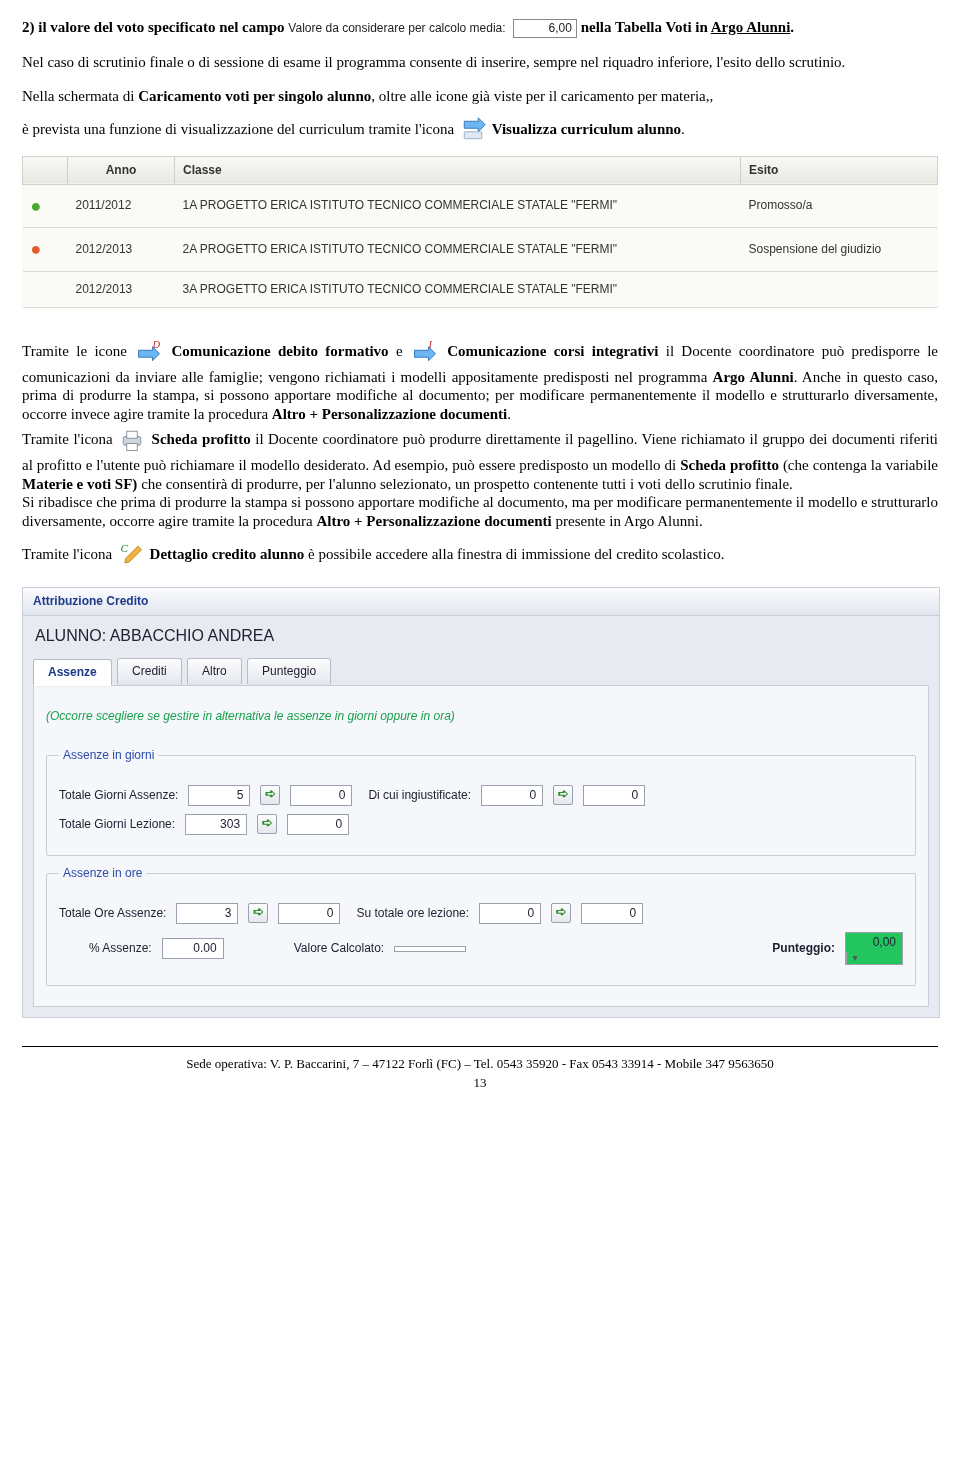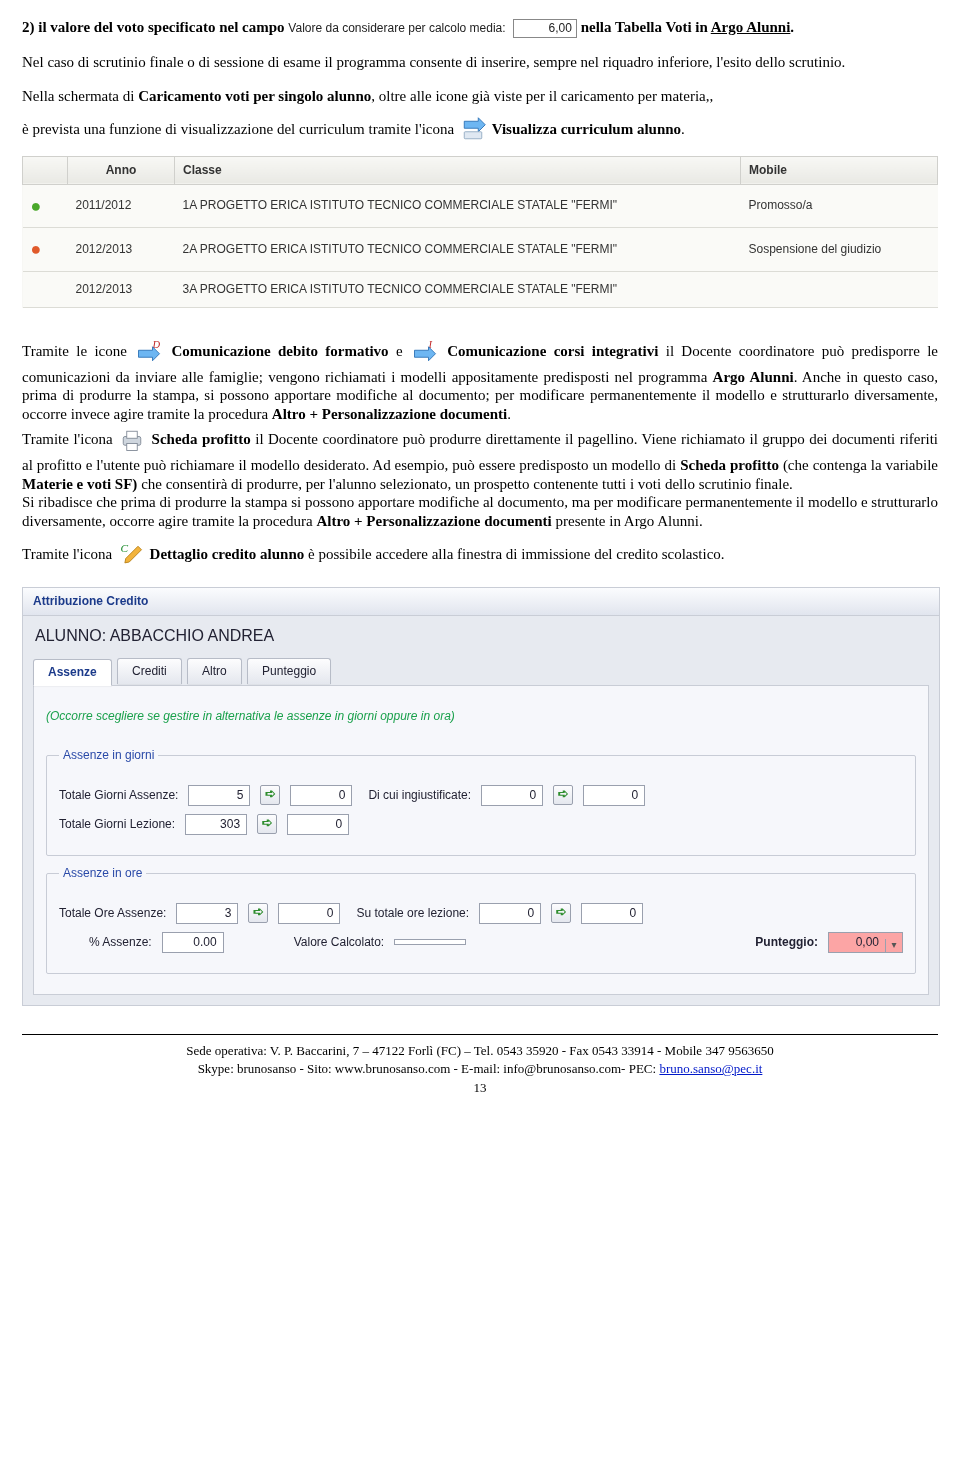--- a/index.html
+++ b/index.html
@@ -159,24 +159,25 @@
     background: linear-gradient(#fdfdfe,#e4e7ee);
     border-radius: 2px;
     text-align: center;
     line-height: 16px;
     color: #2f8e2f;
     font-weight: bold;
     font-size: 13px;
   }
   .punteggio-box {
     display: inline-flex;
-    align-items: flex-end;
+    align-items: flex-start;
     border: 1px solid #9aa0ae;
-    background: #fca5a5;
+    background: #22c55e;
     padding: 0;
+    flex-direction: column;
   }
   .punteggio-box .val {
     width: 44px;
     text-align: right;
     padding: 2px 6px;
   }
   .punteggio-box .drop {
     border-left: 1px solid #9aa0ae;
     width: 16px;
     text-align: center;
@@ -226,21 +227,21 @@
   </span>
   <span class="bold">Visualizza curriculum alunno</span><span>.</span>
 </div>
 
 <table class="curriculum-table">
   <thead>
     <tr>
       <th style="width:28px;"></th>
       <th style="width:90px;text-align:center;">Anno</th>
       <th>Classe</th>
-      <th style="width:180px;">Mobile</th>
+      <th style="width:180px;">Esito</th>
     </tr>
   </thead>
   <tbody id="curric-body">
       <tr>
         <td><span class="dot-green">●</span></td>
         <td>2011/2012</td>
         <td>1A PROGETTO ERICA ISTITUTO TECNICO COMMERCIALE STATALE "FERMI"</td>
         <td>Promosso/a</td>
       </tr>
       <tr>
@@ -369,17 +370,14 @@
           <span class="drop">▾</span>
         </span>
       </div>
     </fieldset>
   </div>
 </div>
 
 <hr class="footer-line">
 <div class="footer">
   <div>Sede operativa: V. P. Baccarini, 7 – 47122 Forlì (FC) – Tel. 0543 35920 - Fax 0543 33914 - Mobile 347 9563650</div>
-  <div>
-    <span>Skype: brunosanso  - Sito: www.brunosanso.com - E-mail: info@brunosanso.com- PEC: </span><a href="#">bruno.sanso@pec.it</a>
-  </div>
   <div class="pagenum">13</div>
 </div>
 
 </body></html>

